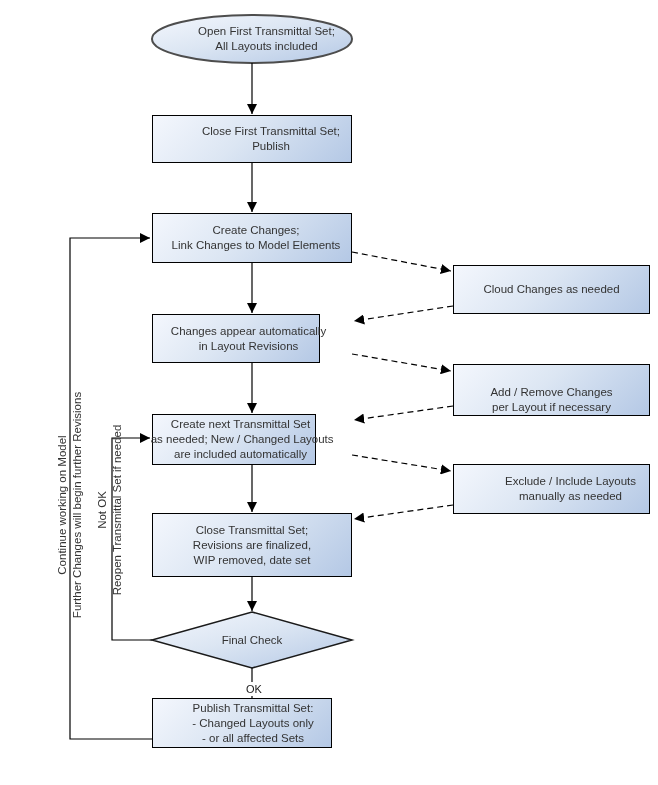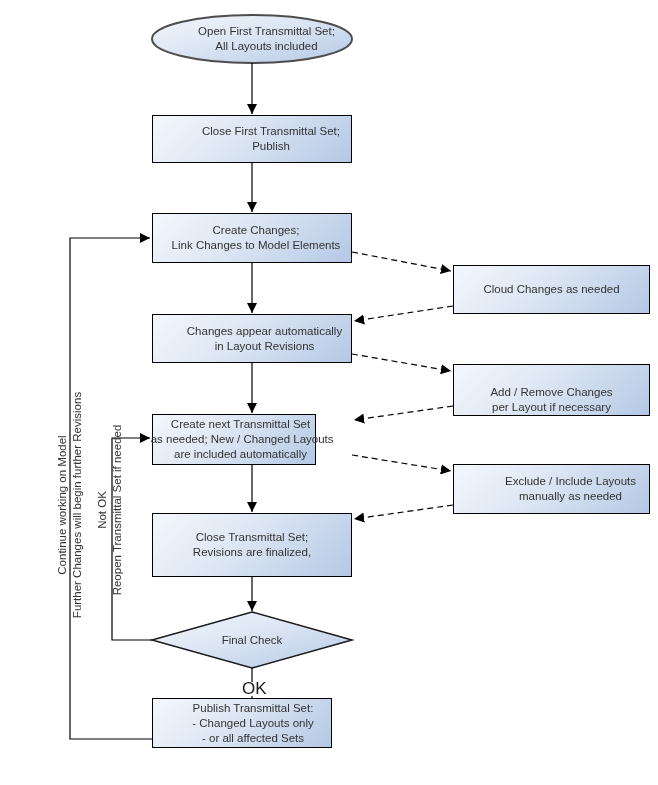--- a/index.html
+++ b/index.html
@@ -19,21 +19,21 @@
   .node .tl { white-space:pre; }
   .txt-only { position:absolute; box-sizing:border-box; background:transparent;
     font-size:11.5px; line-height:15px; display:flex; flex-direction:column; justify-content:center; }
   .al { text-align:left;align-items:center; }
   .ac { text-align:center; }
   .rot-label {
     position:absolute; font-size:11.5px; line-height:15px; text-align:center;
     transform:rotate(-90deg); color:#333333;
   }
   .ok-label {
-    position:absolute; background:#ffffff; font-size:17px; line-height:14px;
+    position:absolute; background:#ffffff; font-size:11px; line-height:14px;
     text-align:center; color:#1a1a1a; padding:0 2px;
   }
 </style>
 </head>
 <body>
 
 <div class="stage">
 
   <svg class="wires" viewBox="0 0 658 785" xmlns="http://www.w3.org/2000/svg">
     <defs>
@@ -79,34 +79,35 @@
   <div class="node al" style="left:152px; top:115px; width:200px; height:48px; padding-left:38px;">
     <div class="tl">Close First Transmittal Set;</div>
     <div class="tl">Publish</div>
   </div>
 
   <div class="node al" style="left:152px; top:213px; width:200px; height:50px; padding-left:8px;">
     <div class="tl">Create Changes;</div>
     <div class="tl">Link Changes to Model Elements</div>
   </div>
 
-  <div class="node al" style="left:152px; top:314px; width:200px; height:49px; padding-left:25px;">
+  <div class="node al" style="left:152px; top:314px; width:168px; height:49px; padding-left:25px;">
     <div class="tl">Changes appear automatically</div>
     <div class="tl">in Layout Revisions</div>
   </div>
 
   <div class="node al" style="left:152px; top:414px; width:164px; height:51px; padding-left:13px;">
     <div class="tl">Create next Transmittal Set</div>
     <div class="tl"> as needed; New / Changed Layouts</div>
     <div class="tl">are included automatically</div>
   </div>
 
   <div class="node ac" style="left:152px; top:513px; width:200px; height:64px;">
     <div class="tl">Close Transmittal Set;</div>
     <div class="tl">Revisions are finalized,</div>
+    <div class="tl">WIP removed, date set</div>
   </div>
 
   <div class="txt-only ac" style="left:192px; top:632px; width:120px; height:16px;">
     <div class="tl">Final Check</div>
   </div>
 
   <div class="node al" style="left:152px; top:698px; width:180px; height:50px; padding-left:22px;">
     <div class="tl">Publish Transmittal Set:</div>
     <div class="tl">- Changed Layouts only</div>
     <div class="tl">- or all affected Sets</div>

